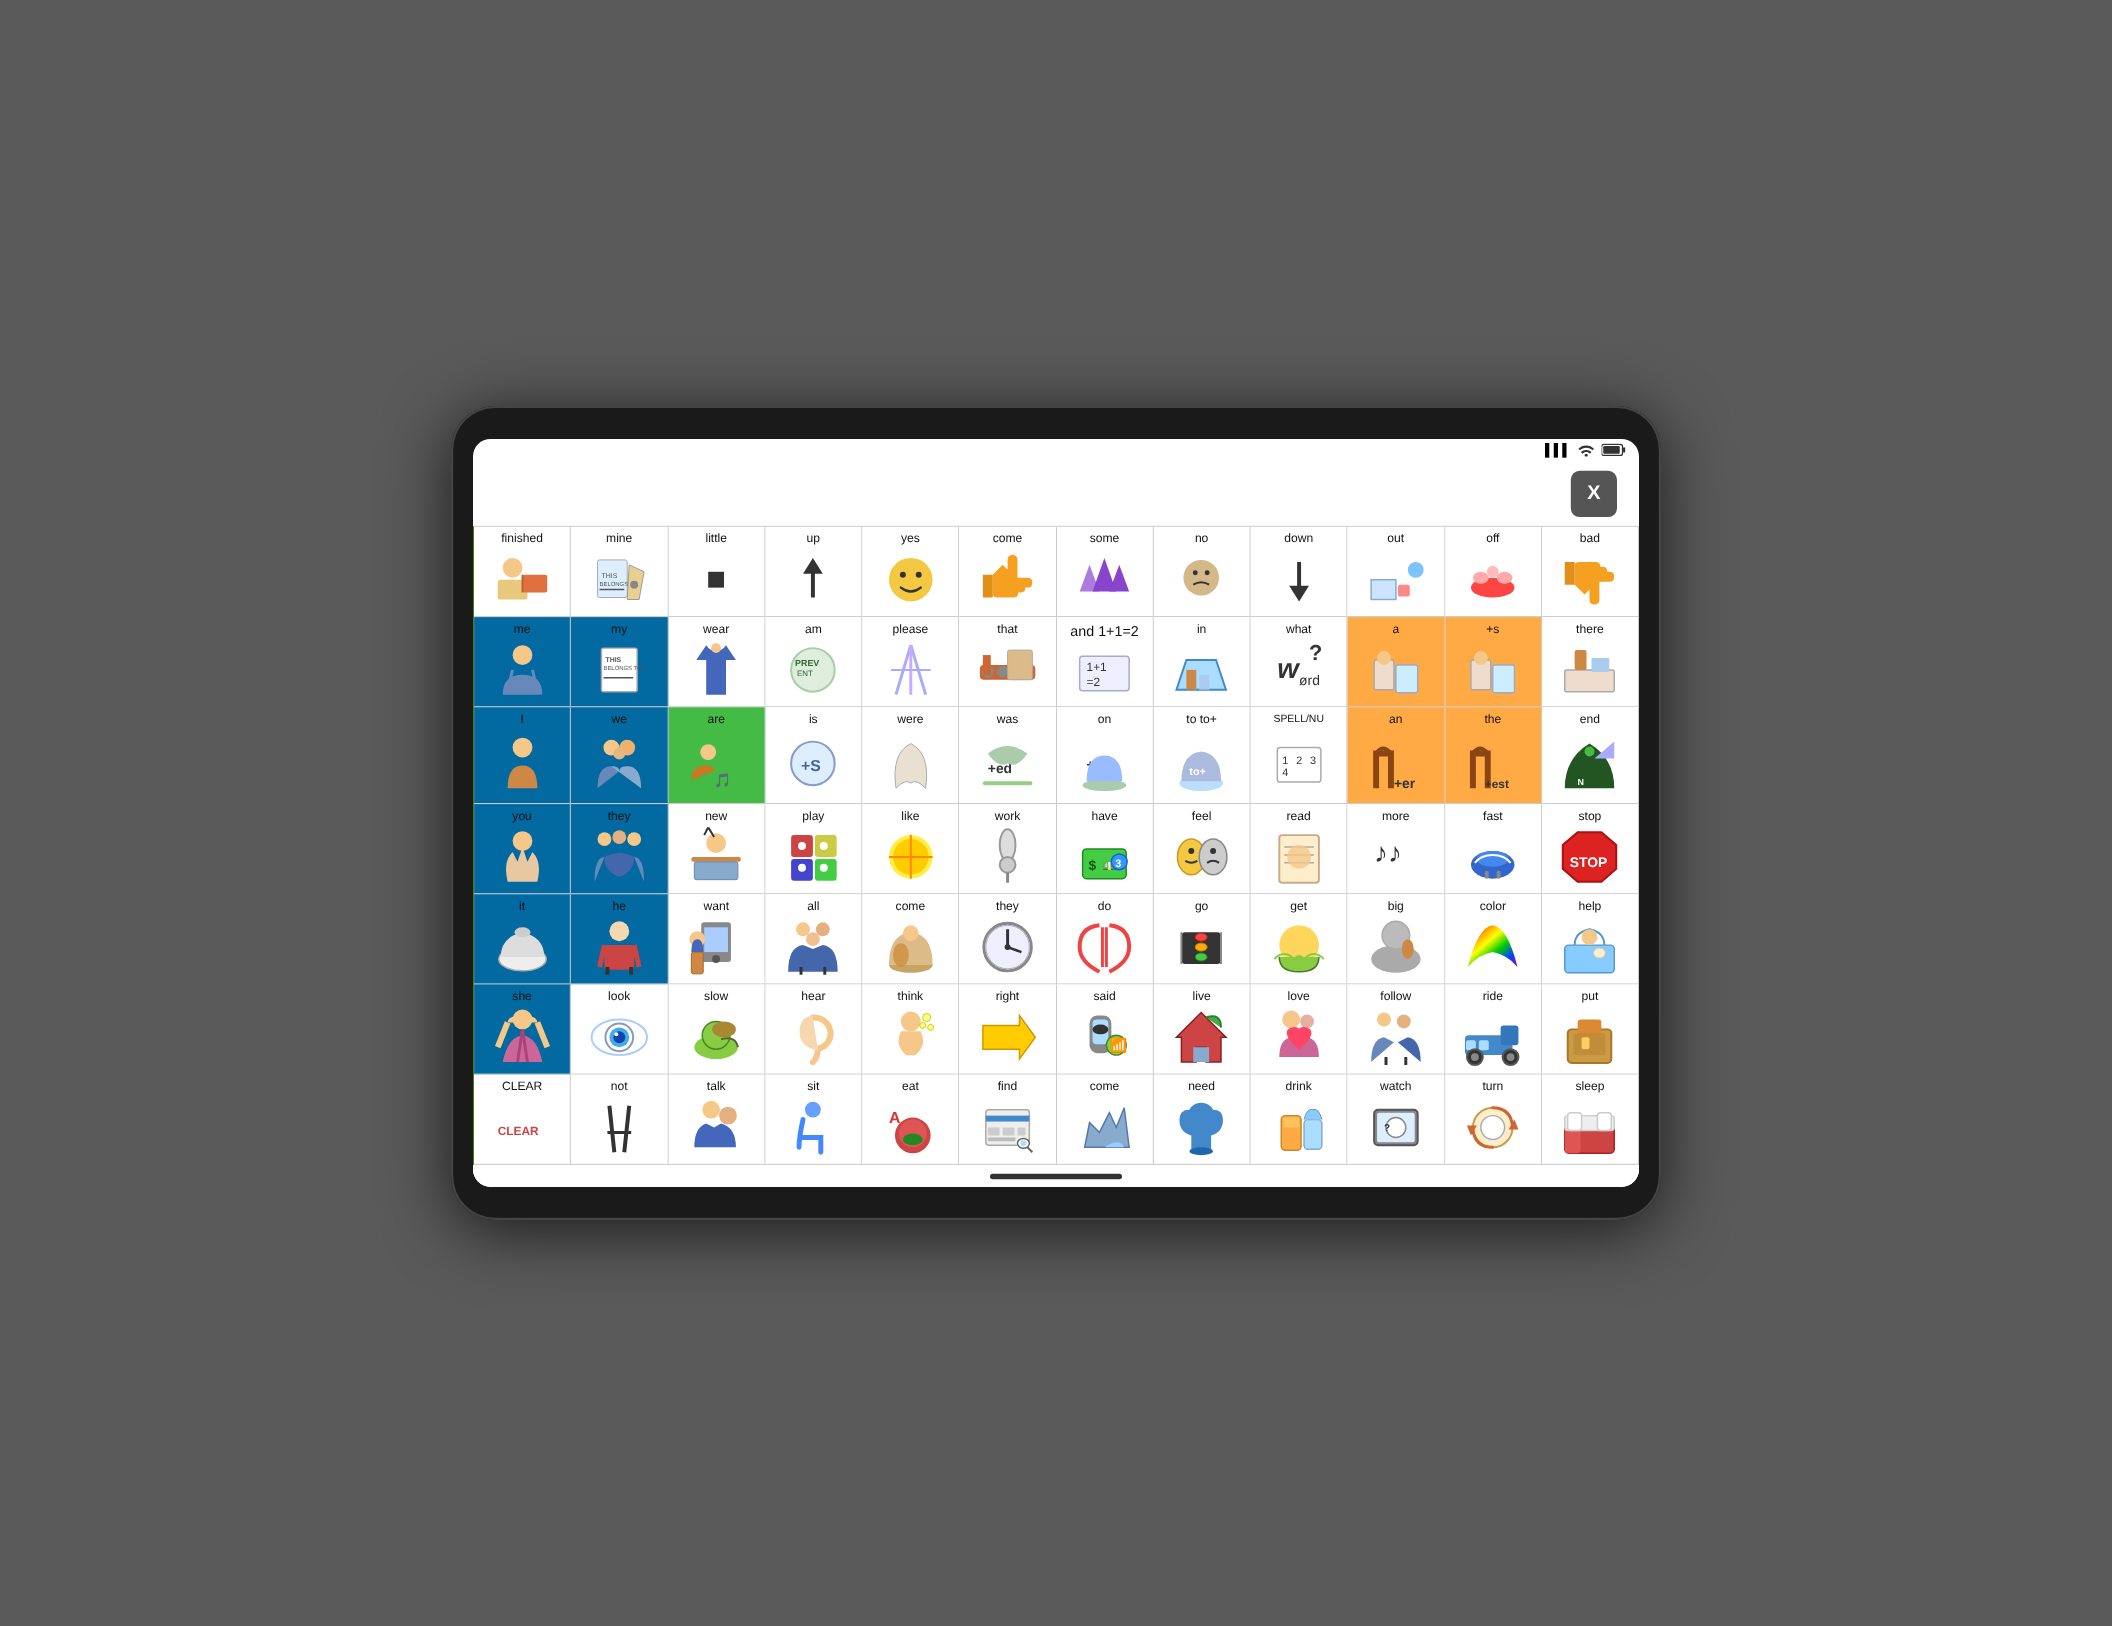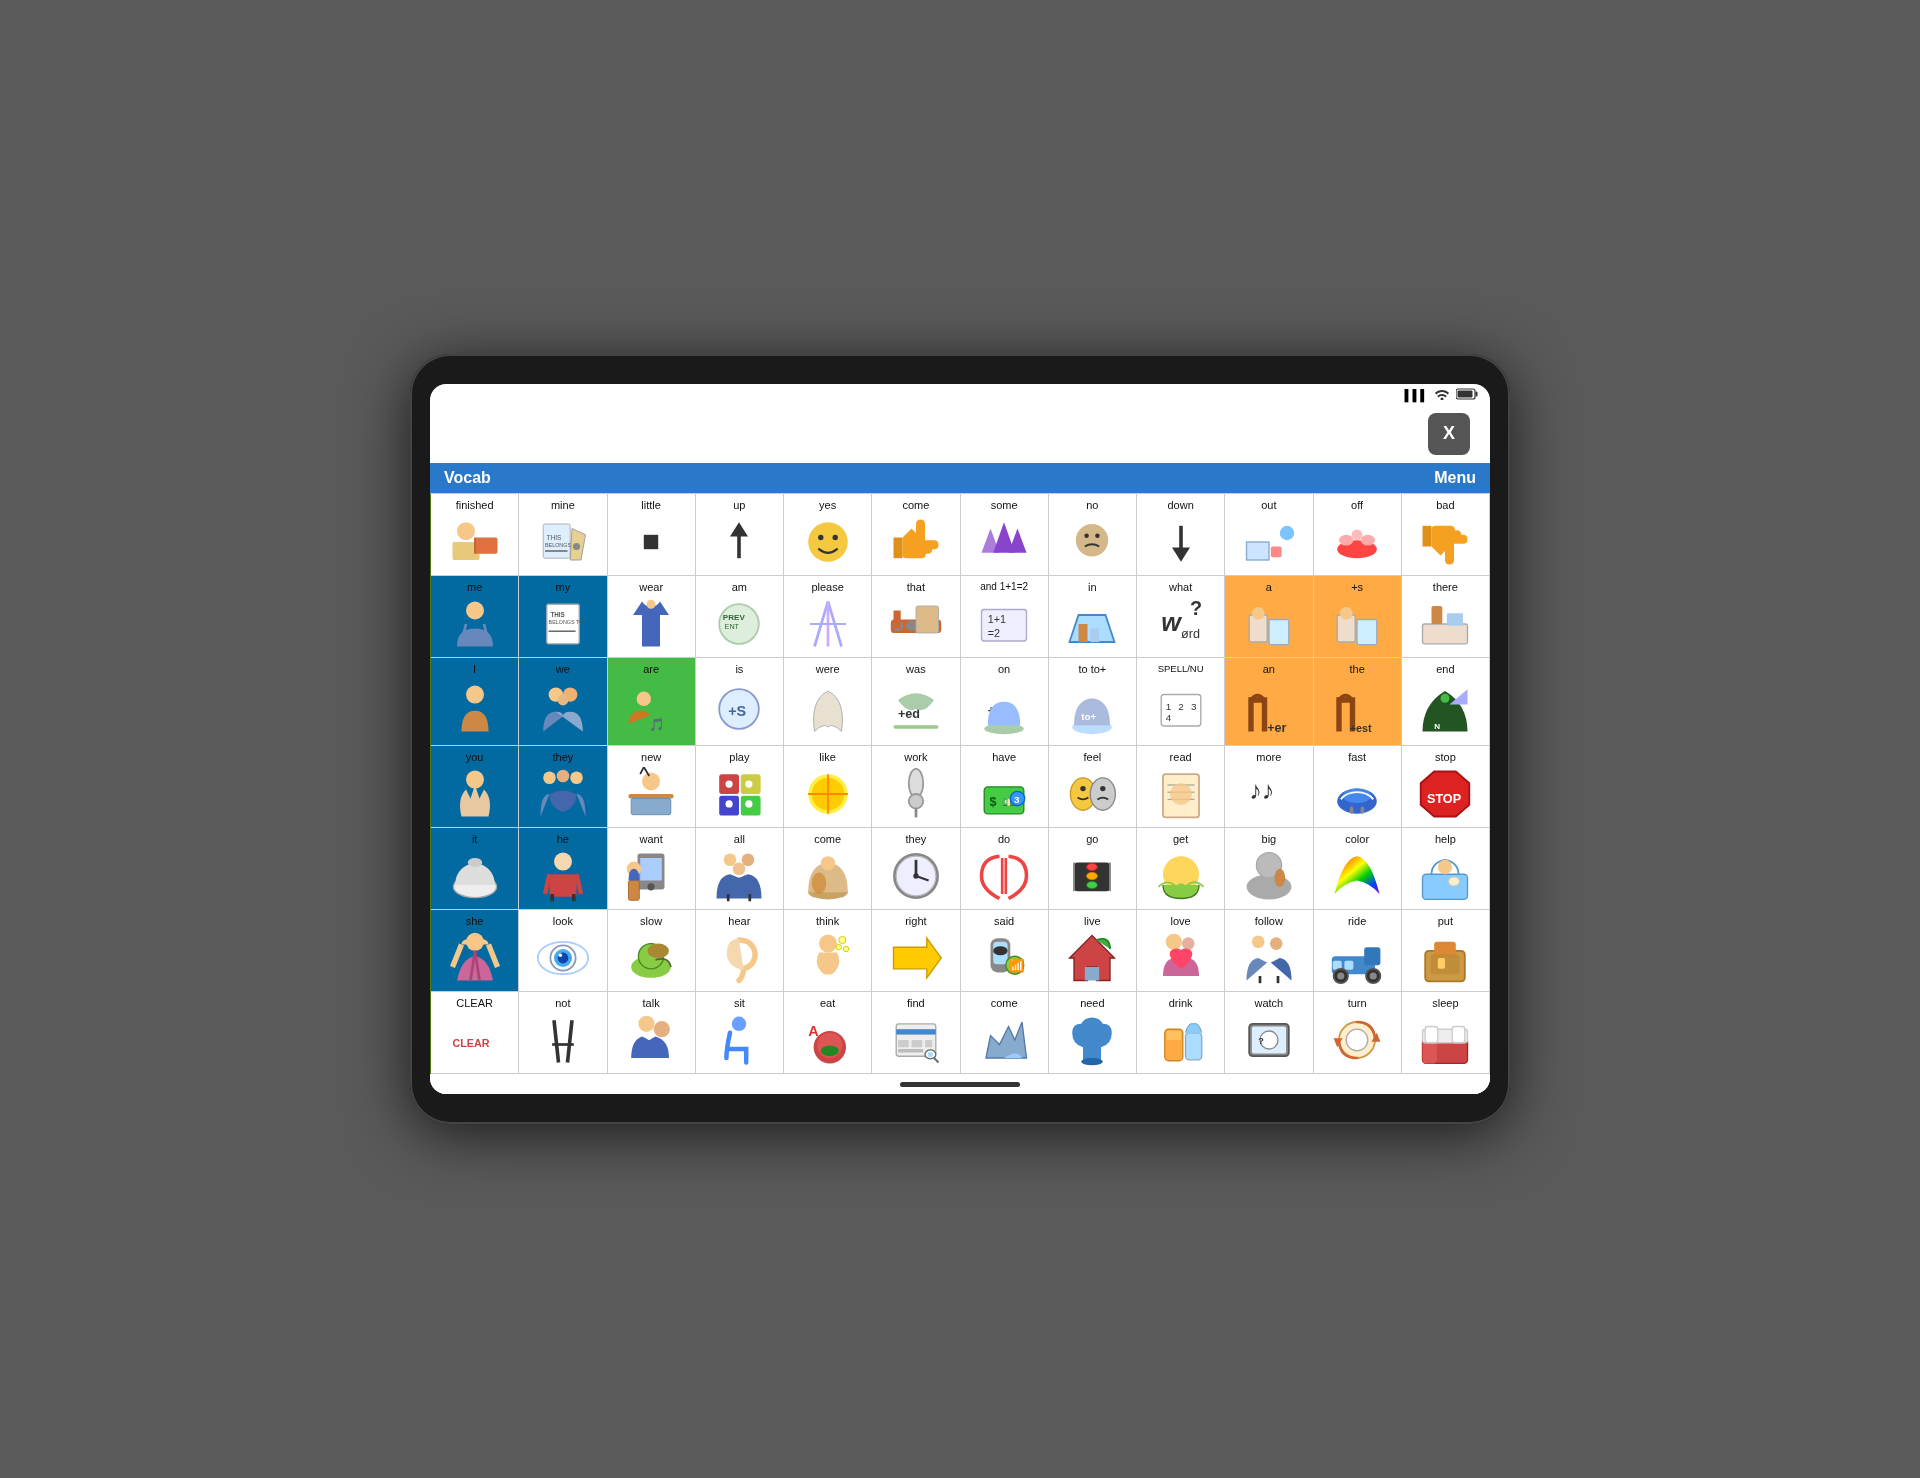--- a/index.html
+++ b/index.html
@@ -140,24 +140,20 @@
               <rect x="1.5" y="2.5" width="15" height="7" rx="1" fill="#333"></rect>
             </svg>
         </span>
       </div>
     </div>
 
     <div style="display:flex; justify-content:flex-end; padding: 2px 12px 4px; background:#fff;">
       <div class="x-button">X</div>
     </div>
 
-    <div class="header-bar">
-      <span>Vocab</span>
-      <span style="cursor:pointer;">Menu</span>
-    </div>
 
     <div class="grid-container">
 
       <div class="cell">
         <div class="cell-label">finished</div>
         <div class="cell-icon">
           <svg viewBox="0 0 60 60">
               <rect x="5" y="30" width="30" height="20" fill="#e8c87a" rx="2"></rect>
               <circle cx="20" cy="18" r="10" fill="#f5c88a"></circle>
               <rect x="30" y="25" width="25" height="18" fill="#e07040" rx="2"></rect>
@@ -333,21 +329,21 @@
           <svg viewBox="0 0 60 60">
               <rect x="2" y="25" width="56" height="15" fill="#cc6633" rx="4"></rect>
               <circle cx="10" cy="32" r="6" fill="#888"></circle>
               <circle cx="25" cy="32" r="6" fill="#888"></circle>
               <rect x="5" y="15" width="8" height="20" fill="#cc6633"></rect>
               <rect x="30" y="10" width="25" height="30" fill="#ddbb88" stroke="#aaa" stroke-width="1" rx="2"></rect>
             </svg>
         </div>
       </div>
       <div class="cell">
-        <div class="cell-label" style="font-size:10px;">and 1+1=2</div>
+        <div class="cell-label" style="font-size:13px;">and 1+1=2</div>
         <div class="cell-icon">
           <svg viewBox="0 0 60 60">
               <rect x="5" y="15" width="50" height="35" fill="#eeeeff" stroke="#aaaacc" stroke-width="1.5" rx="3"></rect>
               <text x="12" y="30" font-size="12" fill="#333">1+1</text>
               <text x="12" y="45" font-size="12" fill="#333">=2</text>
             </svg>
         </div>
       </div>
       <div class="cell">
         <div class="cell-label">in</div>

